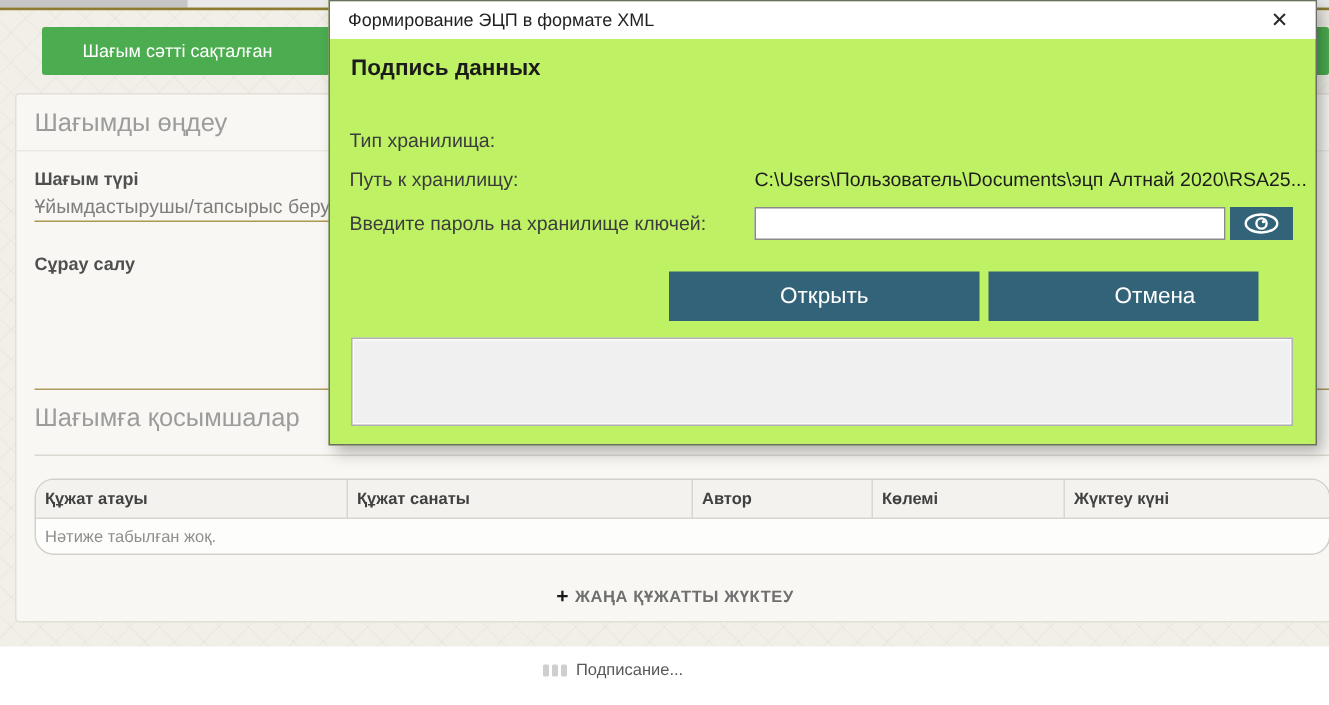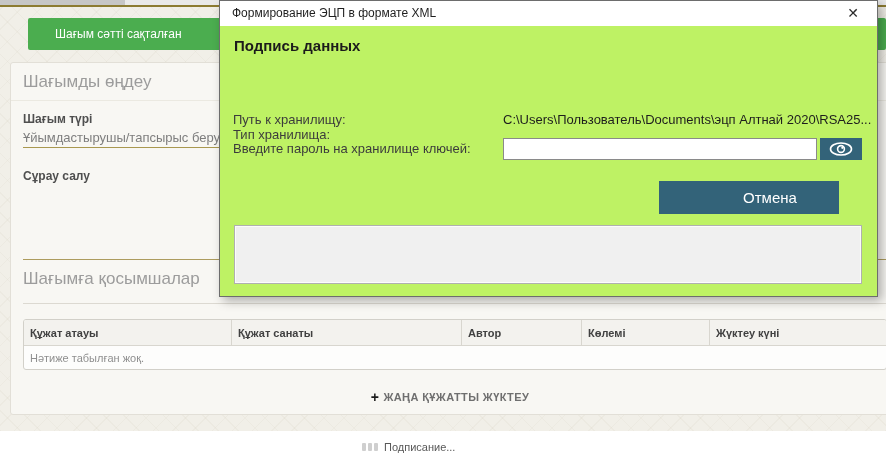--- a/index.html
+++ b/index.html
@@ -36,21 +36,21 @@
   .f1-label{top:49px;}
   .f1-value{top:67px;}
   .f1-line{position:absolute;left:12px;top:84px;width:600px;border-bottom:1px solid #a9984f;}
   .f2-label{top:106px;}
   .f2-value{top:120px;font-size:11px;color:#a3a3a3;}
   .gold-divider{position:absolute;left:12px;top:196px;width:868px;border-bottom:1px solid #ad9c5e;}
   .attachments-title{position:absolute;left:12px;top:206px;font-size:17px;color:#9c9c9c;}
   .gray-divider{position:absolute;left:12px;top:240px;width:868px;border-bottom:1px solid #dcd9d1;}
   .doc-table{
     position:absolute;left:12px;top:256px;width:864px;border-collapse:separate;border-spacing:0;
-    border:1px solid #d2d0c9;border-radius:3px;overflow:hidden;table-layout:fixed;
+    border:1px solid #d2d0c9;border-radius:13px;overflow:hidden;table-layout:fixed;
     background:#fdfdfc;
   }
   .doc-table th{
     background:#f3f2ee;font-size:11px;font-weight:bold;color:#414141;text-align:left;
     padding:6px 6px;border-right:1px solid #d8d6cf;border-bottom:1px solid #d8d6cf;height:13px;
   }
   .doc-table th:last-child{border-right:none;}
   .doc-table td{font-size:11px;color:#8f8f8f;padding:5px 6px;height:13px;}
   .upload-row{
     position:absolute;left:0;top:326px;width:100%;text-align:center;font-size:11px;
@@ -80,21 +80,21 @@
     position:relative;height:25px;background:#fff;font-size:12px;color:#1f1f1f;
     line-height:25px;padding-left:12px;
   }
   .dlg-close{
     position:absolute;right:14px;top:0;width:20px;height:25px;text-align:center;
     font-size:14px;color:#2b2b2b;line-height:25px;cursor:pointer;
   }
   .dlg-heading{position:absolute;left:14px;top:36px;font-size:15px;font-weight:bold;color:#1b1b1b;}
   .dlg-label{position:absolute;left:13px;font-size:13px;color:#3c3c3c;}
   .dlg-value{position:absolute;left:283px;font-size:13px;color:#1d1d1d;}
-  .r1{top:85px;margin-top:41px;} .r2{top:111px;} .r3{top:140px;}
+  .r1{top:85px;} .r2{top:111px;} .r3{top:140px;}
   .dlg-input{
     position:absolute;left:283px;top:137px;width:314px;height:22px;background:#fff;
     border:1px solid #8a8a8a;box-sizing:border-box;font-size:13px;padding:0 4px;outline:none;
   }
   .eye-btn{
     position:absolute;left:600px;top:137px;width:42px;height:22px;background:#336379;
     border:none;display:flex;align-items:center;justify-content:center;cursor:pointer;
   }
   .dlg-btn{
     position:absolute;top:180px;height:33px;background:#336379;border:none;color:#fff;
@@ -189,18 +189,19 @@
     <div class="dlg-label r3">Введите пароль на хранилище ключей:</div>
     <input class="dlg-input" type="password" value="" style="">
     <button class="eye-btn">
       <svg width="24" height="14" viewBox="0 0 24 14">
         <ellipse cx="12" cy="7" rx="10.5" ry="6" fill="none" stroke="#fff" stroke-width="1.6"></ellipse>
         <circle cx="12" cy="7" r="3.4" fill="none" stroke="#fff" stroke-width="1.6"></circle>
         <circle cx="13.3" cy="5.8" r="1.1" fill="#fff"></circle>
       </svg>
     </button>
 
+    <button class="dlg-btn btn-open">Открыть</button>
     <button class="dlg-btn btn-cancel">Отмена</button>
 
     <div class="sunken"></div>
   </div>
 
 </div>
 
 </body></html>

